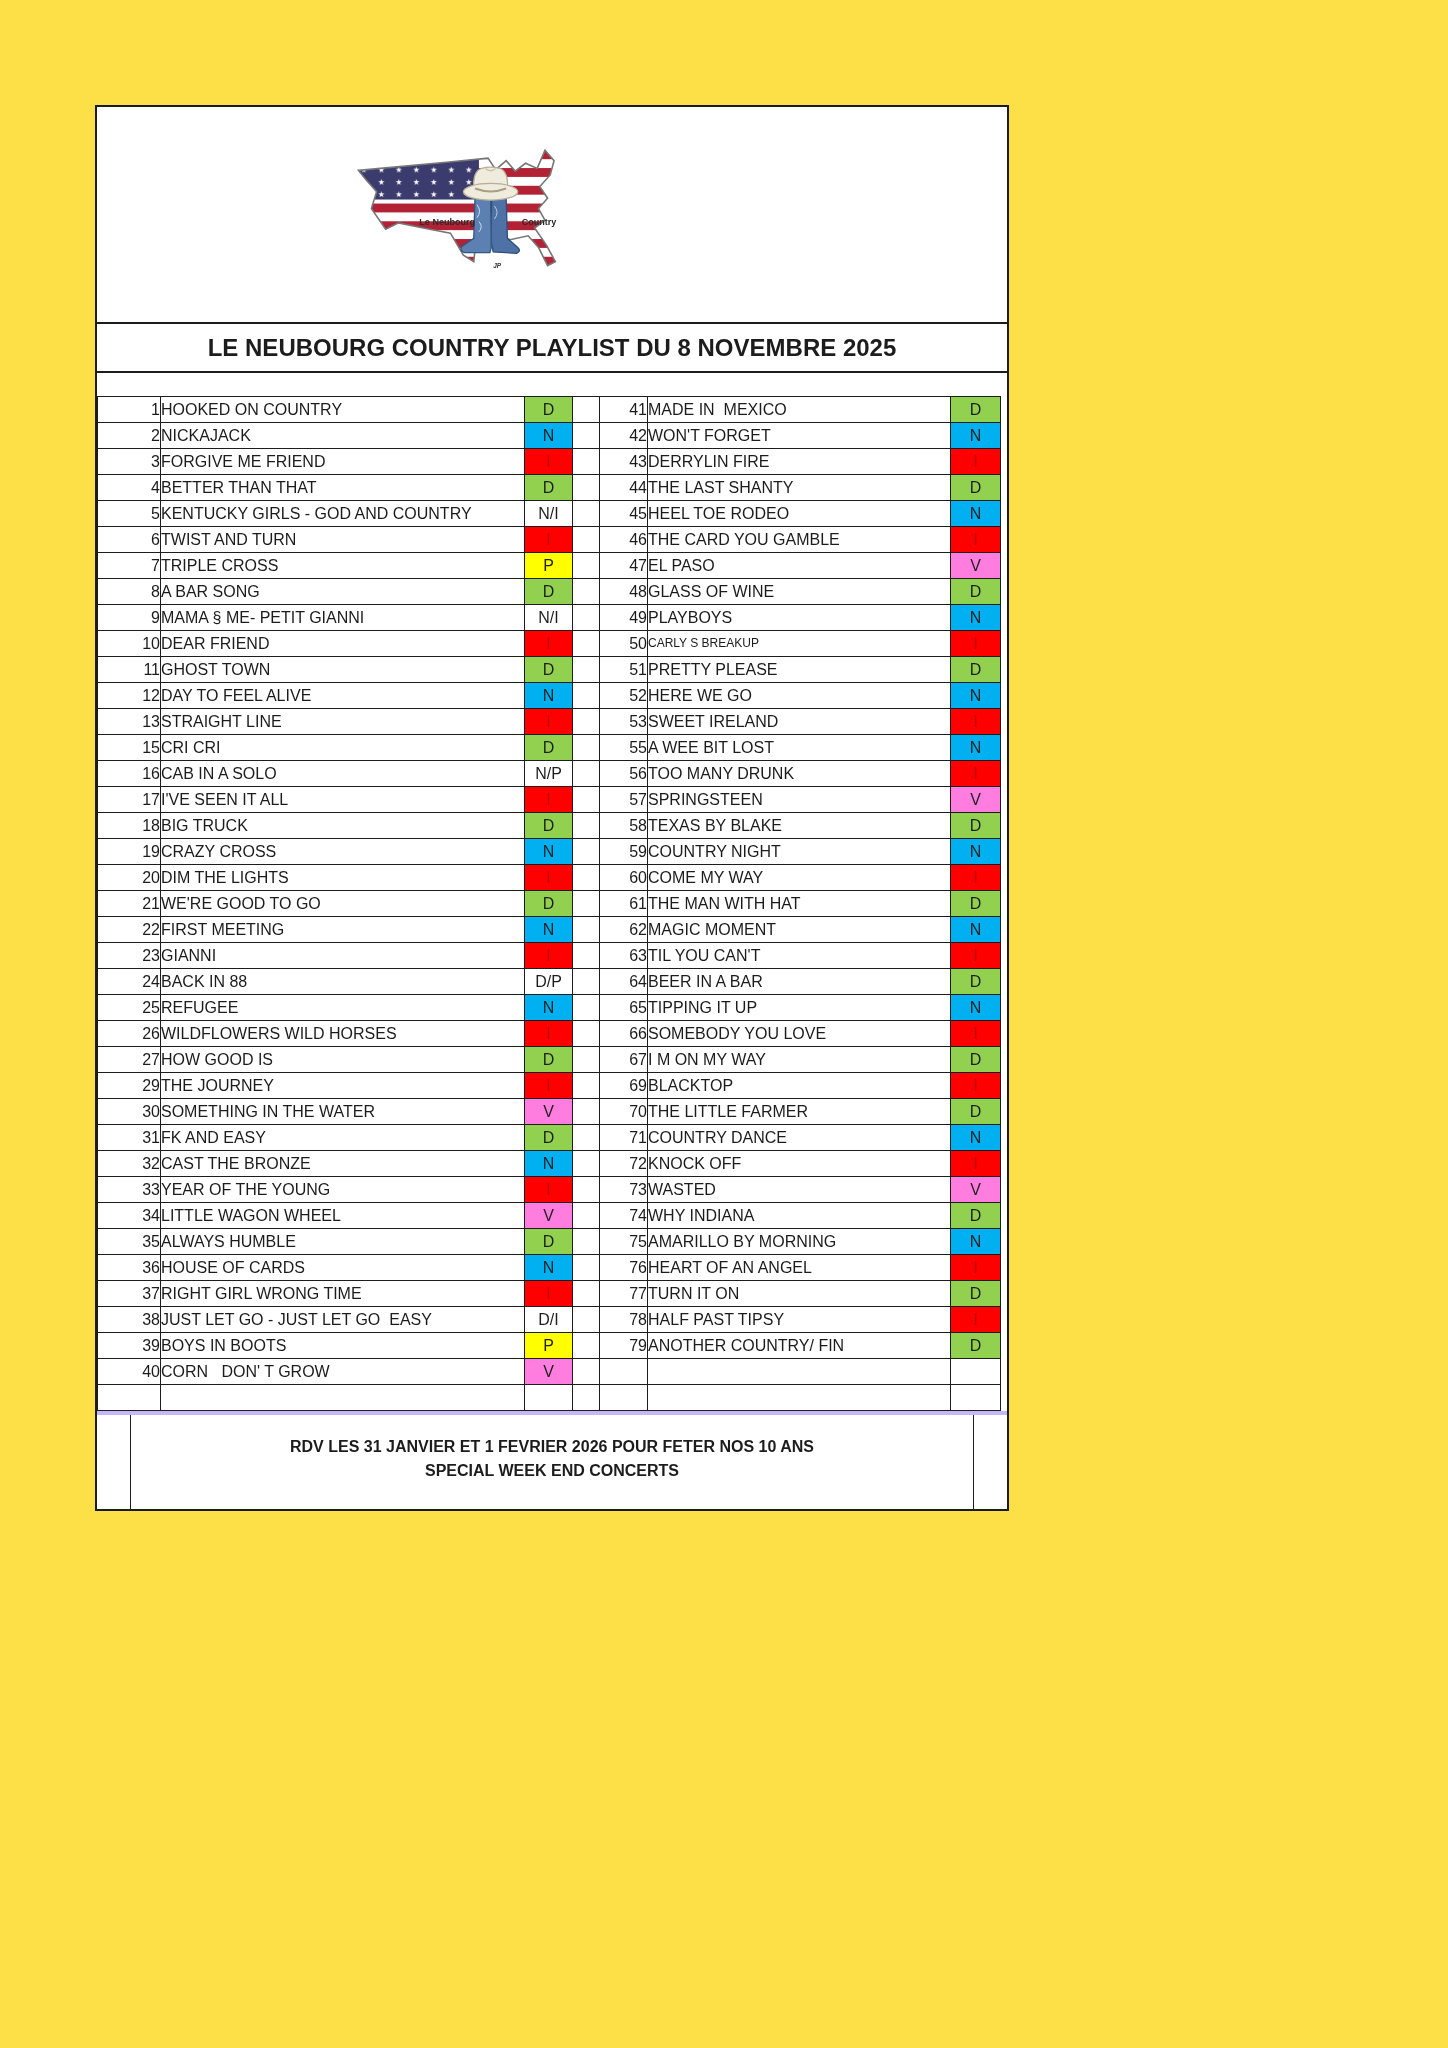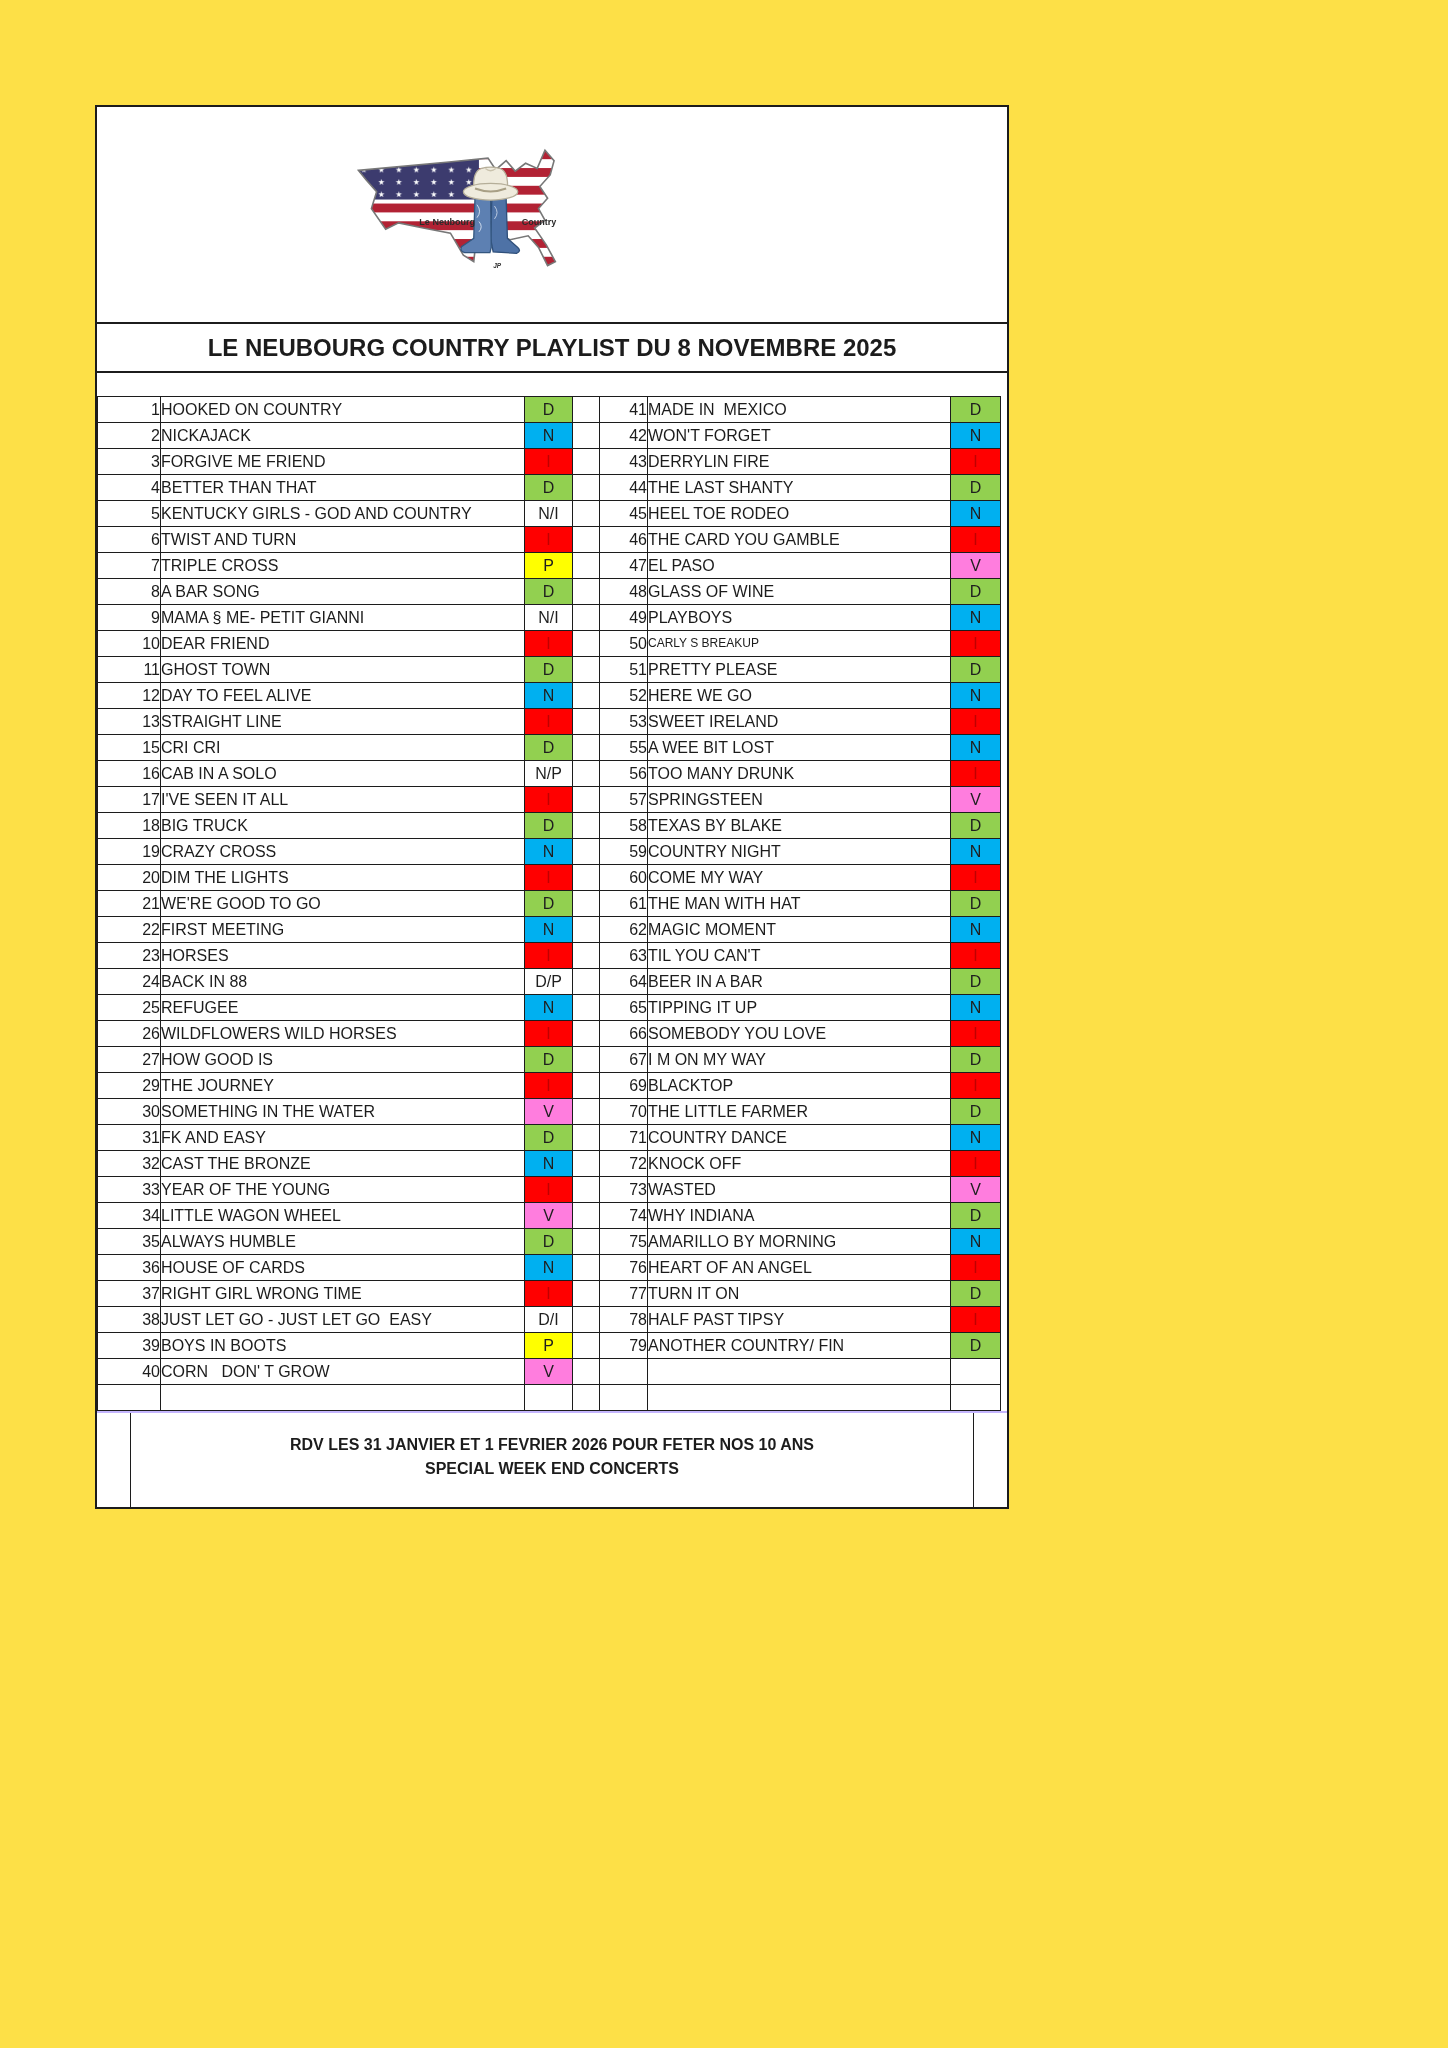--- a/index.html
+++ b/index.html
@@ -11,21 +11,21 @@
   .title-row{height:47px;border-bottom:2px solid #1c1c1c;display:flex;align-items:center;justify-content:center;}
   .title-row h1{margin:16px;font-size:24px;font-weight:bold;letter-spacing:0px;}
   .gap-row{height:23px;}
   table.playlist{border-collapse:collapse;table-layout:fixed;width:903px;}
   table.playlist td{border:1.5px solid #1c1c1c;height:25px;padding:0;overflow:hidden;
         font-size:16px;line-height:25px;vertical-align:middle;}
   td.num{text-align:right;padding-right:9px;}
   td.song{text-align:left;padding-left:5px;white-space:pre;}
   td.song.small{font-size:12px;}
   td.code{text-align:center;font-weight:normal;}
-  .footer-section{border-top:2px solid #c4b5fd;height:94px;display:grid;grid-template-columns:34px 1fr 34px;gap:12px;}
+  .footer-section{border-top:4px solid #c4b5fd;height:94px;display:grid;grid-template-columns:34px 1fr 34px;gap:12px;}
   .footer-side-l{border-right:1.5px solid #1c1c1c;}
   .footer-side-r{border-left:1.5px solid #1c1c1c;}
   .footer-mid{text-align:center;padding-top:20px;font-weight:bold;font-size:16px;line-height:24px;}
 </style>
 </head>
 <body>
 
 <div class="page">
   <div class="sheet">
 
@@ -279,21 +279,21 @@
             <td class="num">22</td>
             <td class="song">FIRST MEETING</td>
             <td class="code" style="background: rgb(0, 176, 240); color: rgb(31, 31, 31);">N</td>
             <td class="sep"></td>
             <td class="num">62</td>
             <td class="song">MAGIC MOMENT</td>
             <td class="code" style="background: rgb(0, 176, 240); color: rgb(31, 31, 31);">N</td>
           </tr>
           <tr>
             <td class="num">23</td>
-            <td class="song">HORSES</td>
+            <td class="song">GIANNI</td>
             <td class="code" style="background: rgb(255, 0, 0); color: rgb(192, 0, 0);">I</td>
             <td class="sep"></td>
             <td class="num">63</td>
             <td class="song">TIL YOU CAN'T</td>
             <td class="code" style="background: rgb(255, 0, 0); color: rgb(192, 0, 0);">I</td>
           </tr>
           <tr>
             <td class="num">24</td>
             <td class="song">BACK IN 88</td>
             <td class="code" style="background: rgb(255, 255, 255); color: rgb(31, 31, 31);">D/P</td>

